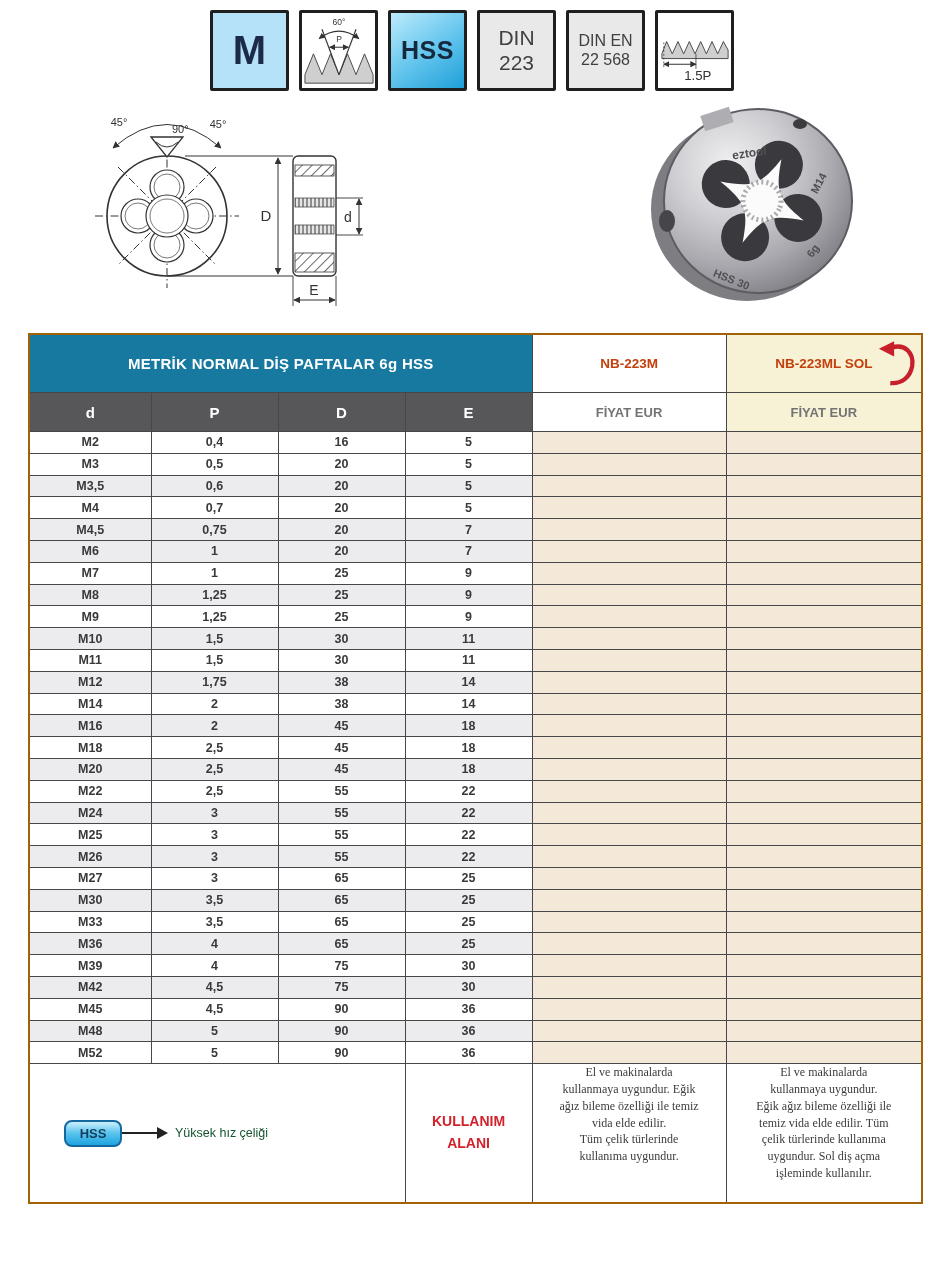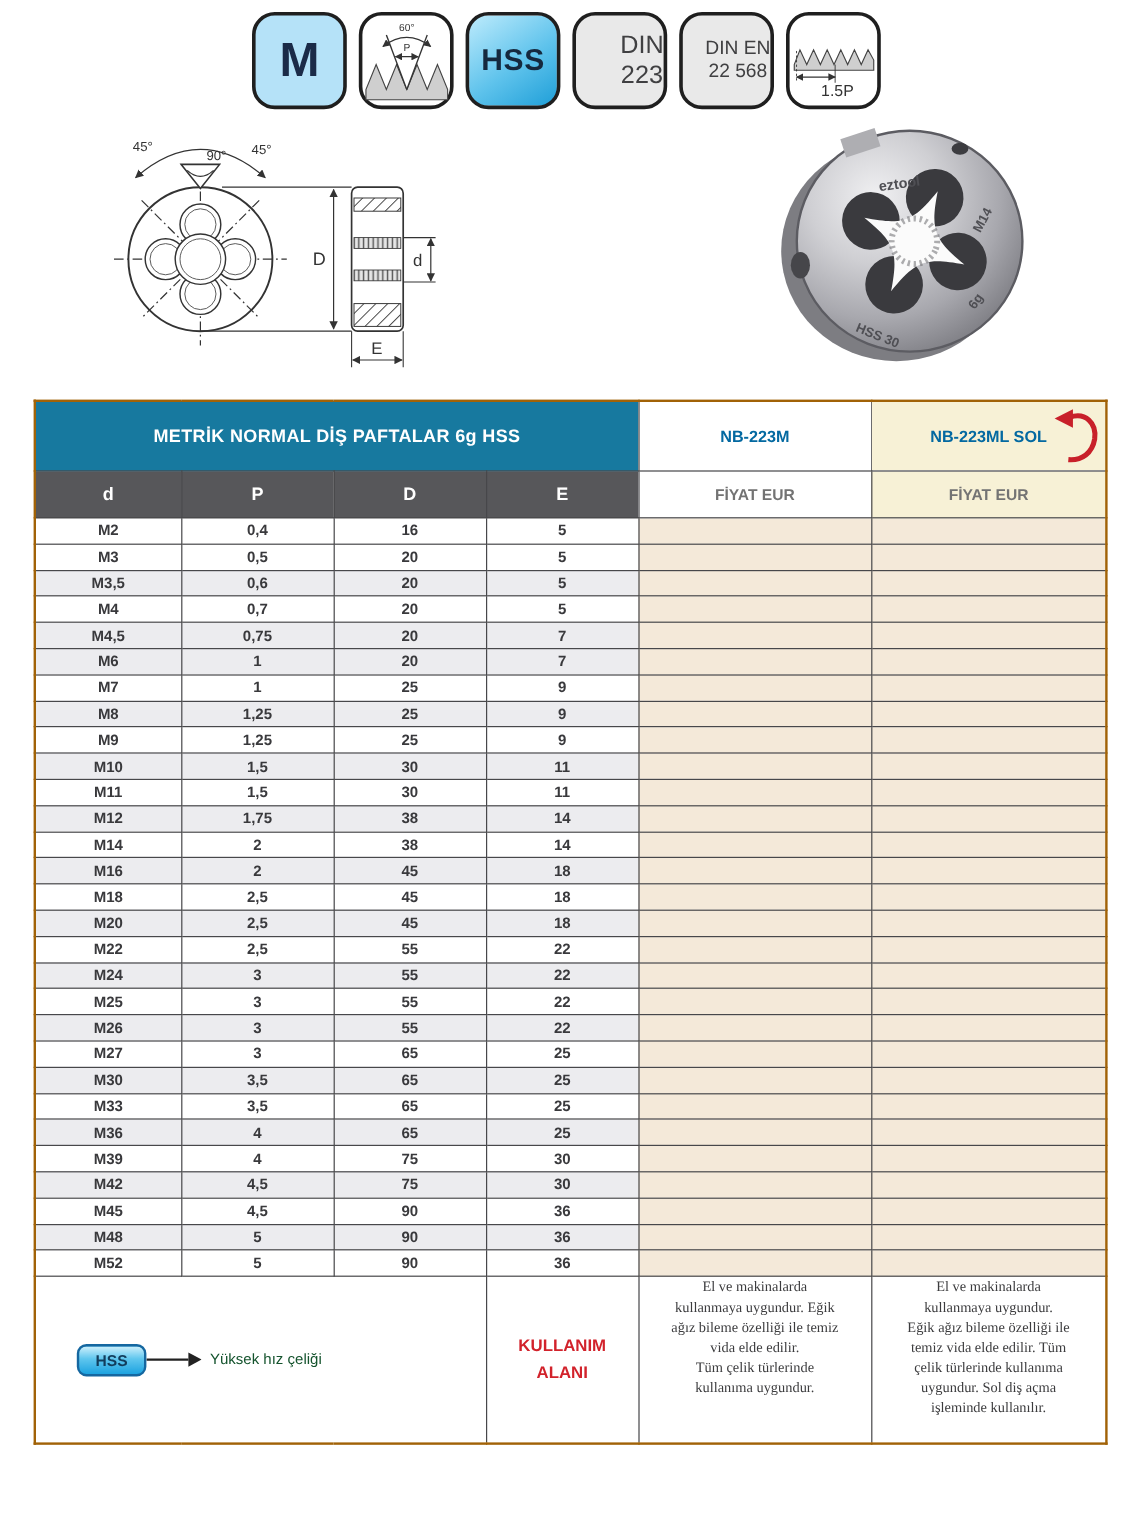--- a/index.html
+++ b/index.html
@@ -1,41 +1,41 @@
 <!DOCTYPE html>
 <html><head>
 <meta charset="utf-8">
 <style>
   html,body { margin:0; padding:0; background:#ffffff; }
   .page { position:relative; width:948px; height:1270px; background:#fff;
           font-family:"Liberation Sans", sans-serif; overflow:hidden; }
 
   
   .badges { position:absolute; left:210px; top:10px; display:flex; gap:10px; }
-  .badge { width:79px; height:81px; border:3px solid #1f1f1f; border-radius:19px;
+  .badge { width:79px; height:81px; border:3px solid #1f1f1f; border-radius:2px;
            display:flex; flex-direction:column; align-items:center; justify-content:center;
            box-sizing:border-box; background:#fff; }
   .badge.blue { background:#b5e2f8; }
-  .badge.gray { background:#e9e9e9;align-items:flex-end; }
+  .badge.gray { background:#e9e9e9; }
   .badge.grad { background:linear-gradient(145deg,#bdebfc 0%, #5fc3ec 55%, #1f9fd8 100%); }
   .big-m { font-size:40px; font-weight:bold; color:#1b2b48; }
   .hss-text { font-size:25px; font-weight:bold; color:#15293e; letter-spacing:.5px; }
   .din { text-align:center; font-size:21px; color:#404042; line-height:1.18; }
   .din.small { font-size:16px; }
 
   
   .tech-drawing { position:absolute; left:45px; top:95px; }
   .product-photo { position:absolute; left:650px; top:103px; }
 
   
   .spec-table { position:absolute; left:28px; top:333px; width:893px;
                 border-collapse:collapse; table-layout:fixed; border:2px solid #a16207; }
   .spec-table th, .spec-table td { border:1px solid #47474a; padding:0; text-align:center; }
   .title-cell { background:#17799f; color:#fff; font-size:15px; height:57px; letter-spacing:.3px; }
-  .model-cell { background:#fff; font-size:13.5px; color:#0369a1; height:57px; }
+  .model-cell { background:#fff; font-size:13.5px; color:#c2410c; height:57px; }
   .model-cell.cream { background:#f7f1d6; position:relative; }
   .model-cell .curl { position:absolute; right:5px; top:5px; }
   .dim-head { background:#57575a; color:#fff; font-size:15px; height:38px; }
   .price-head { font-size:13px; color:#737373; height:38px; background:#fff; }
   .price-head.cream { background:#f7f1d6; }
   .spec-table tbody td { font-size:12.5px; font-weight:bold; color:#39393c; height:20.8px; }
   .spec-table tbody td.dim { background:#fff; }
   .spec-table tbody tr.alt td.dim { background:#ececef; }
   .spec-table tbody td.price { background:#f4e9d9; }
 

